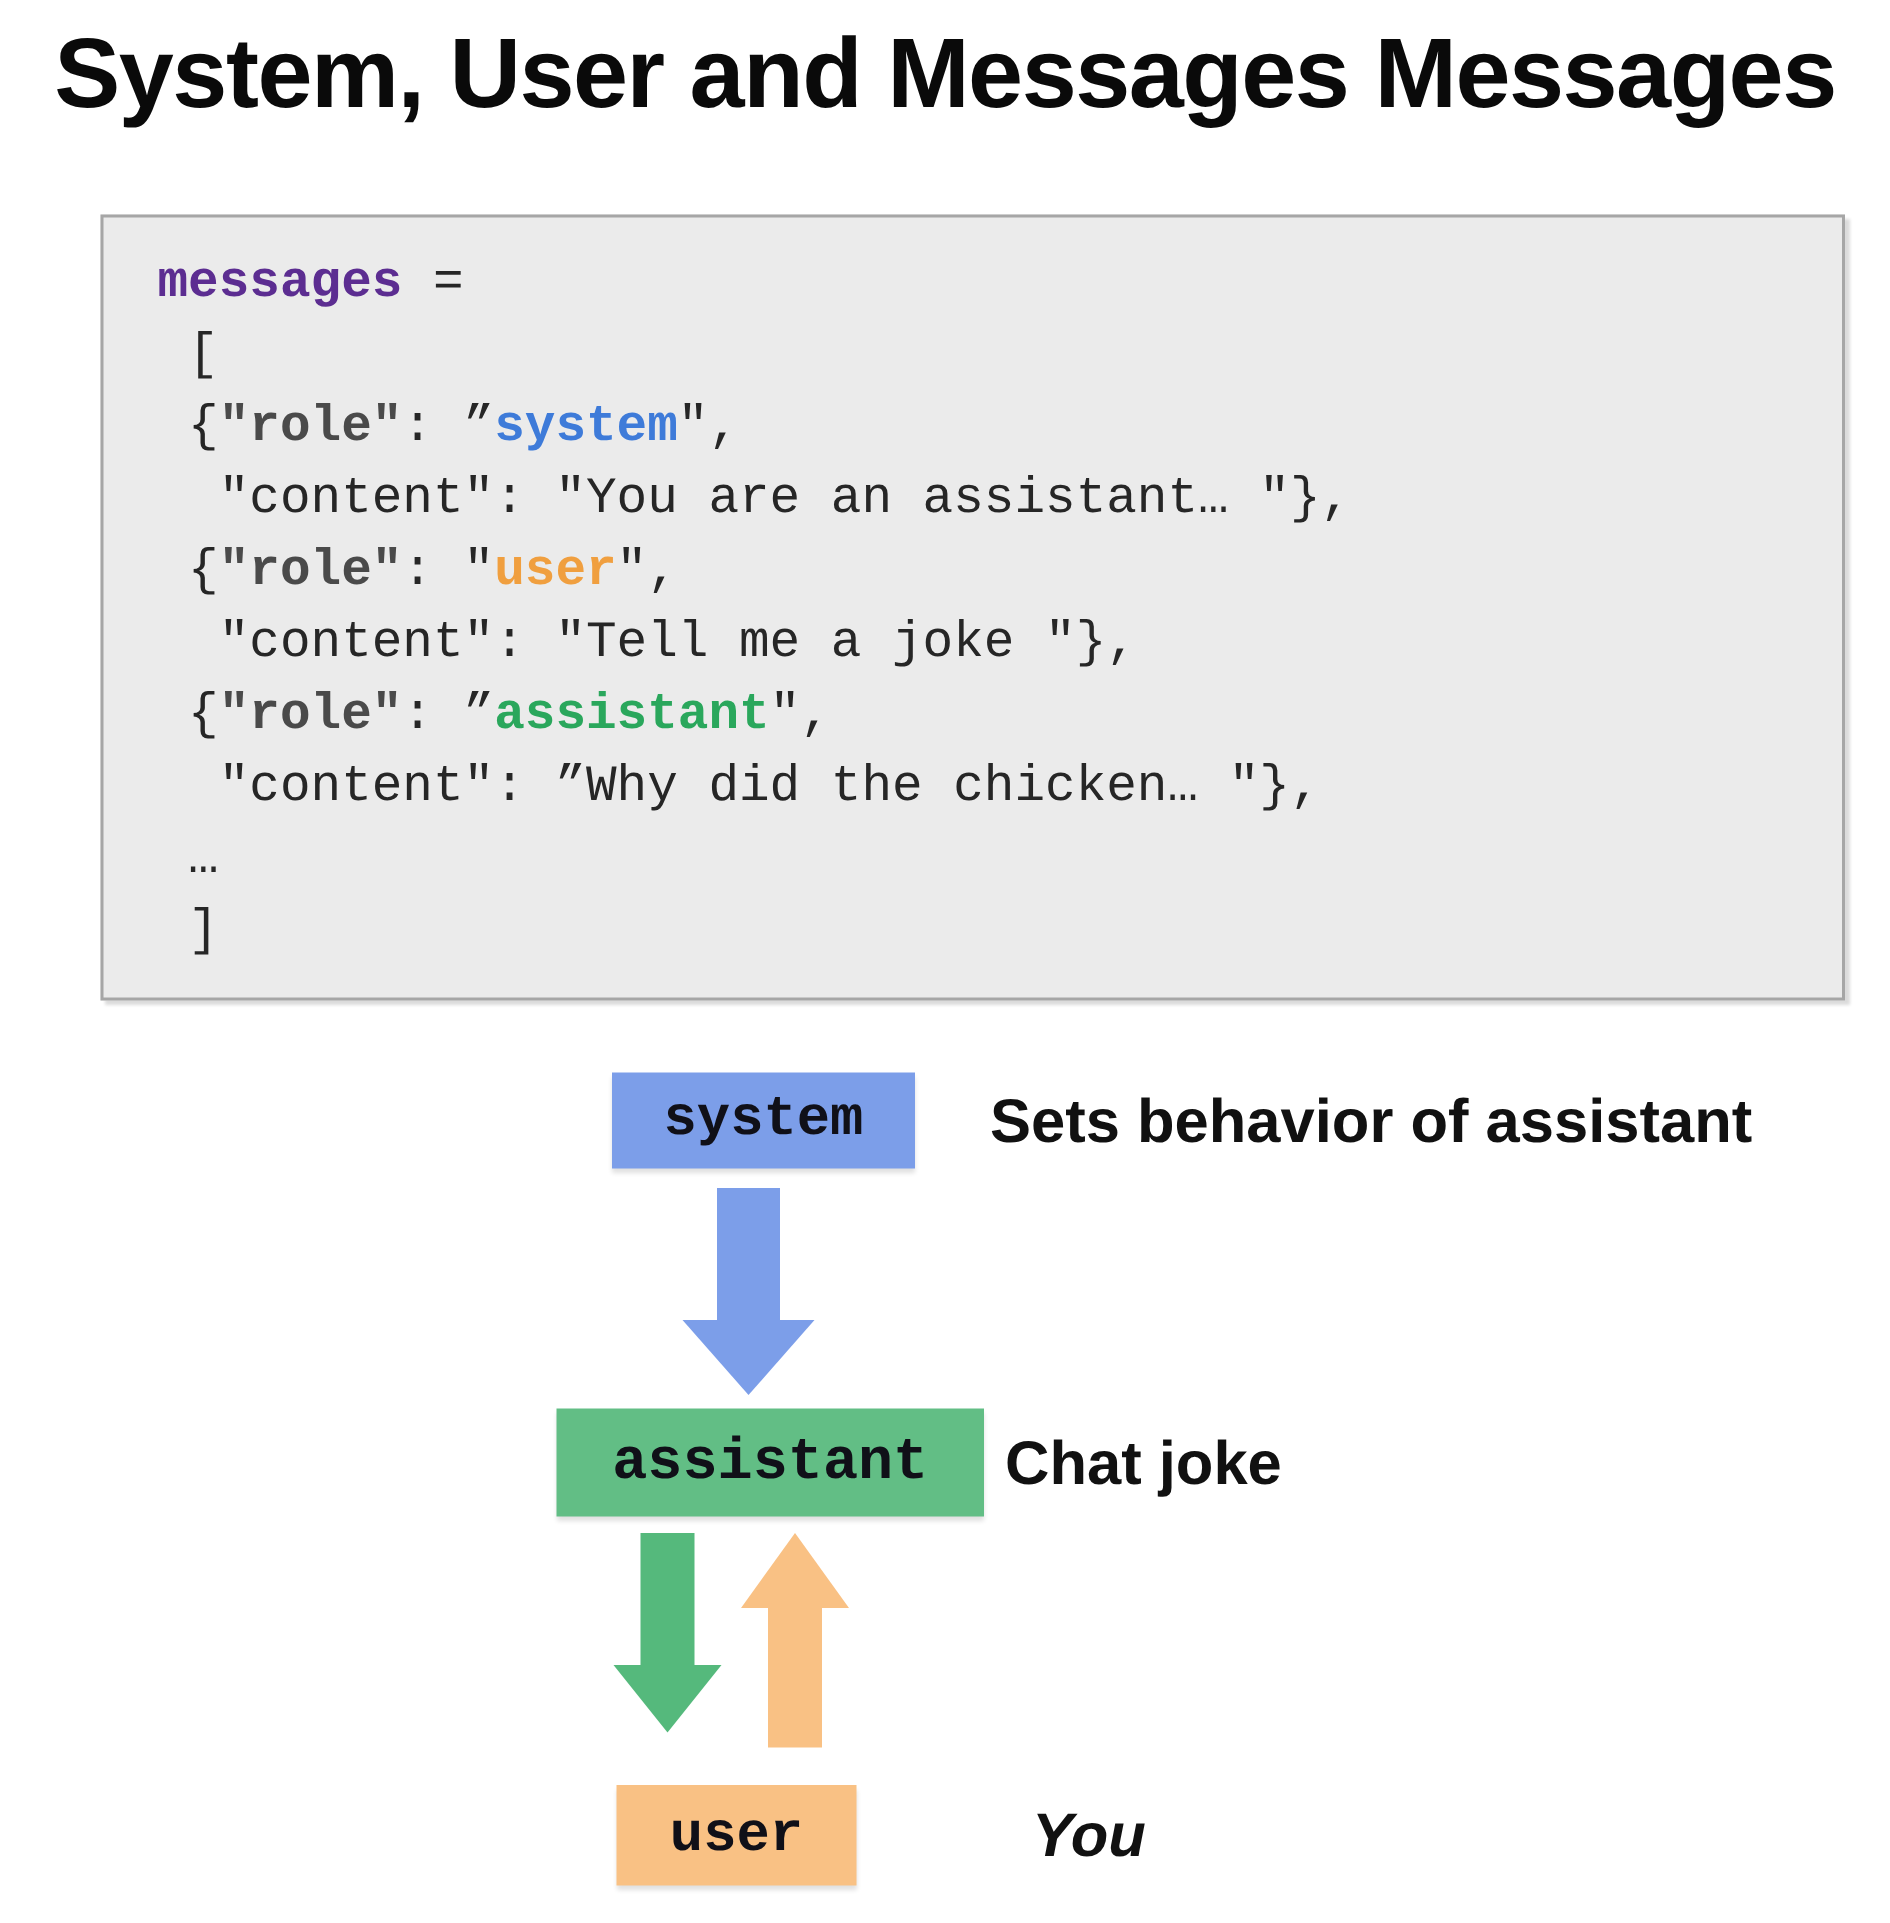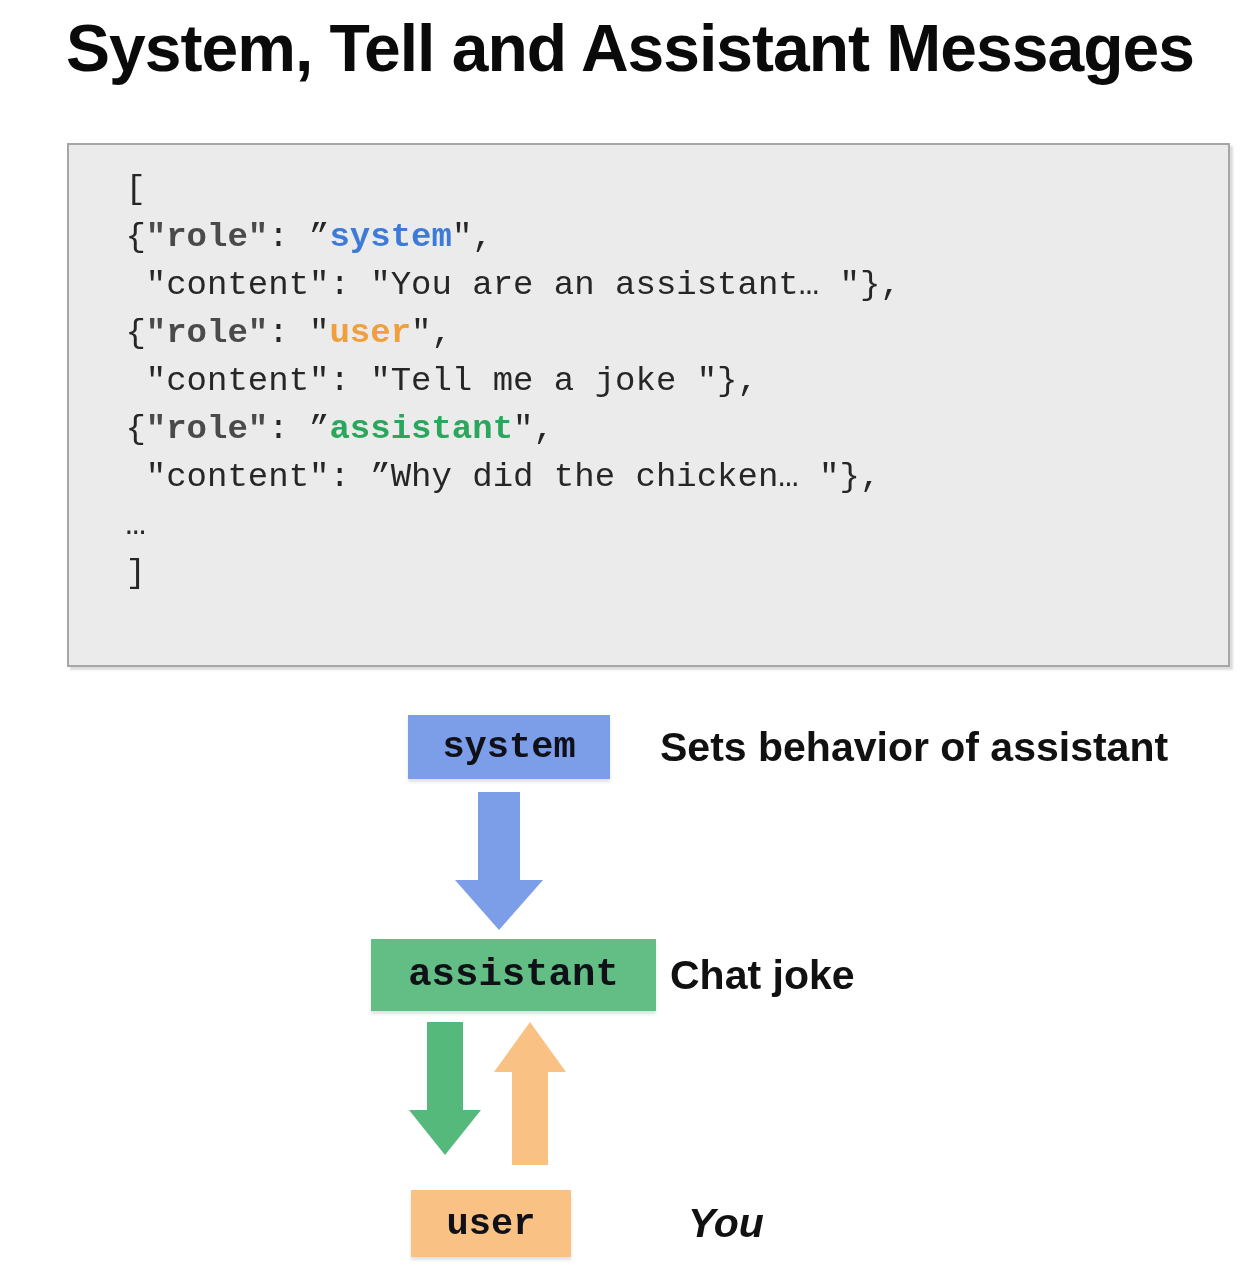--- a/index.html
+++ b/index.html
@@ -77,24 +77,25 @@
   .arrow-green .shaft { left: 18px; top: 0; width: 36px; height: 90px; background: var(--green-arrow, #55b97c); }
   .arrow-green .head  { left: 0; top: 88px; border-left: 36px solid transparent; border-right: 36px solid transparent; border-top: 45px solid var(--green-arrow, #55b97c); }
 
   .arrow-orange { left: 494px; top: 1022px; width: 72px; height: 143px; }
   .arrow-orange .head  { left: 0; top: 0; border-left: 36px solid transparent; border-right: 36px solid transparent; border-bottom: 50px solid var(--orange, #f9c184); }
   .arrow-orange .shaft { left: 18px; top: 48px; width: 36px; height: 95px; background: var(--orange, #f9c184); }
 </style>
 </head>
 <body>
 
-<h1 class="title">System, Tell and Assistant Messages</h1>
+<h1 class="title">System, User and Messages Messages</h1>
 
 <div class="code-block">
   <div id="code-lines">
+      <div class="code-line"><span class="tok-kw">messages</span><span class="tok-plain"> =</span></div>
       <div class="code-line"><span class="tok-plain"> [</span></div>
       <div class="code-line"><span class="tok-plain"> {</span><span class="tok-key">"role"</span><span class="tok-plain">: ”</span><span class="tok-sys">system</span><span class="tok-plain">",</span></div>
       <div class="code-line"><span class="tok-plain">  "content": "You are an assistant… "},</span></div>
       <div class="code-line"><span class="tok-plain"> {</span><span class="tok-key">"role"</span><span class="tok-plain">: "</span><span class="tok-usr">user</span><span class="tok-plain">",</span></div>
       <div class="code-line"><span class="tok-plain">  "content": "Tell me a joke "},</span></div>
       <div class="code-line"><span class="tok-plain"> {</span><span class="tok-key">"role"</span><span class="tok-plain">: ”</span><span class="tok-ast">assistant</span><span class="tok-plain">",</span></div>
       <div class="code-line"><span class="tok-plain">  "content": ”Why did the chicken… "},</span></div>
       <div class="code-line"><span class="tok-plain"> …</span></div>
       <div class="code-line"><span class="tok-plain"> ]</span></div>
     </div>

